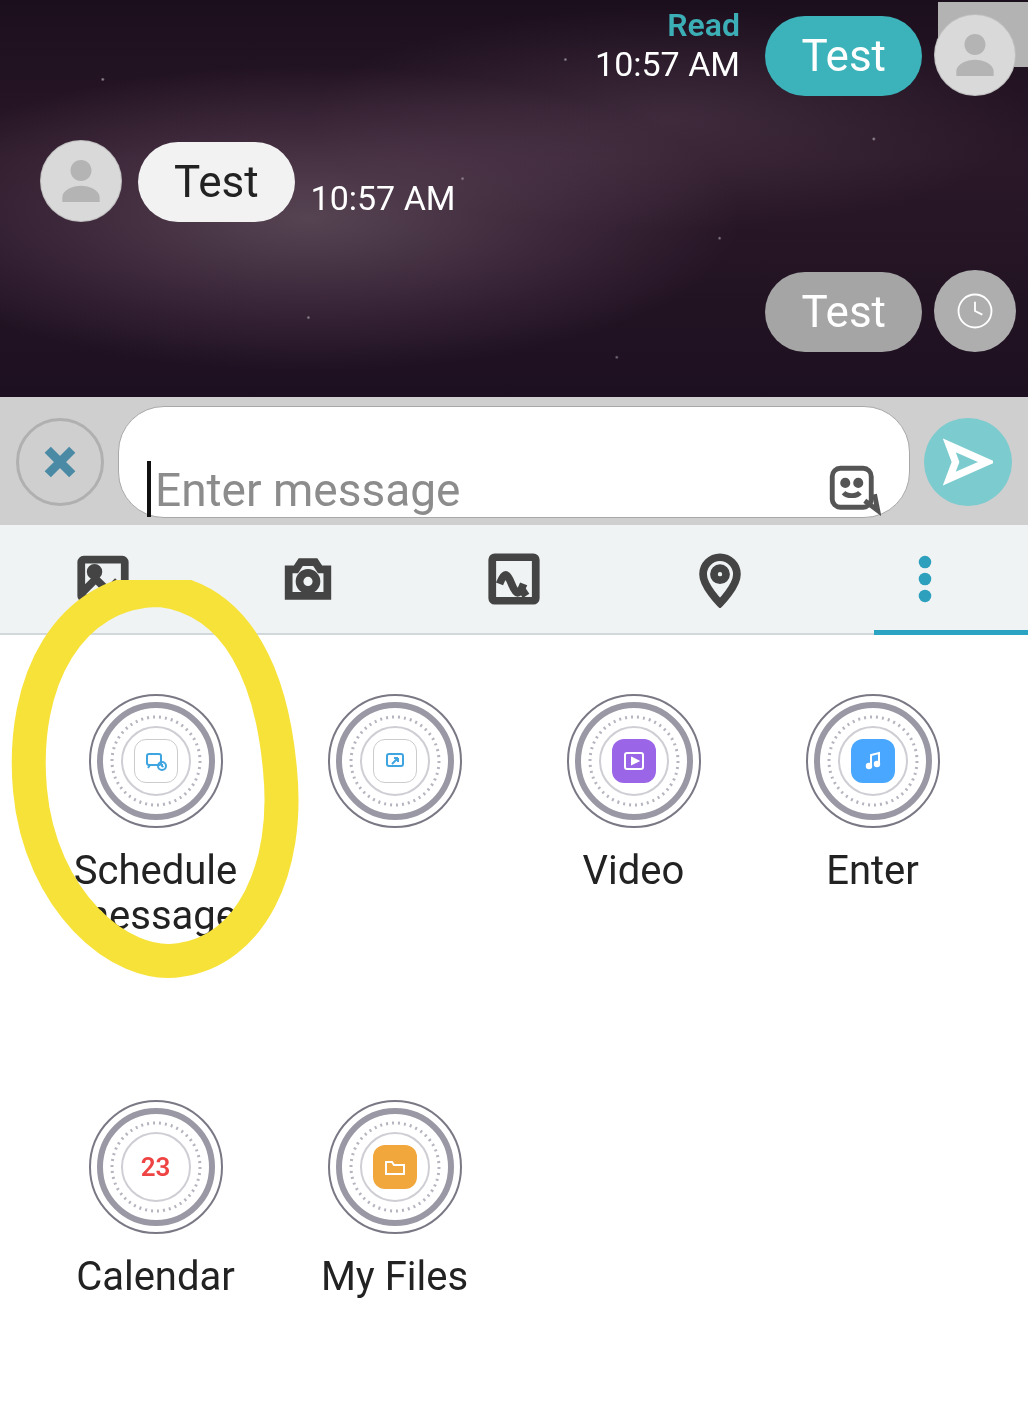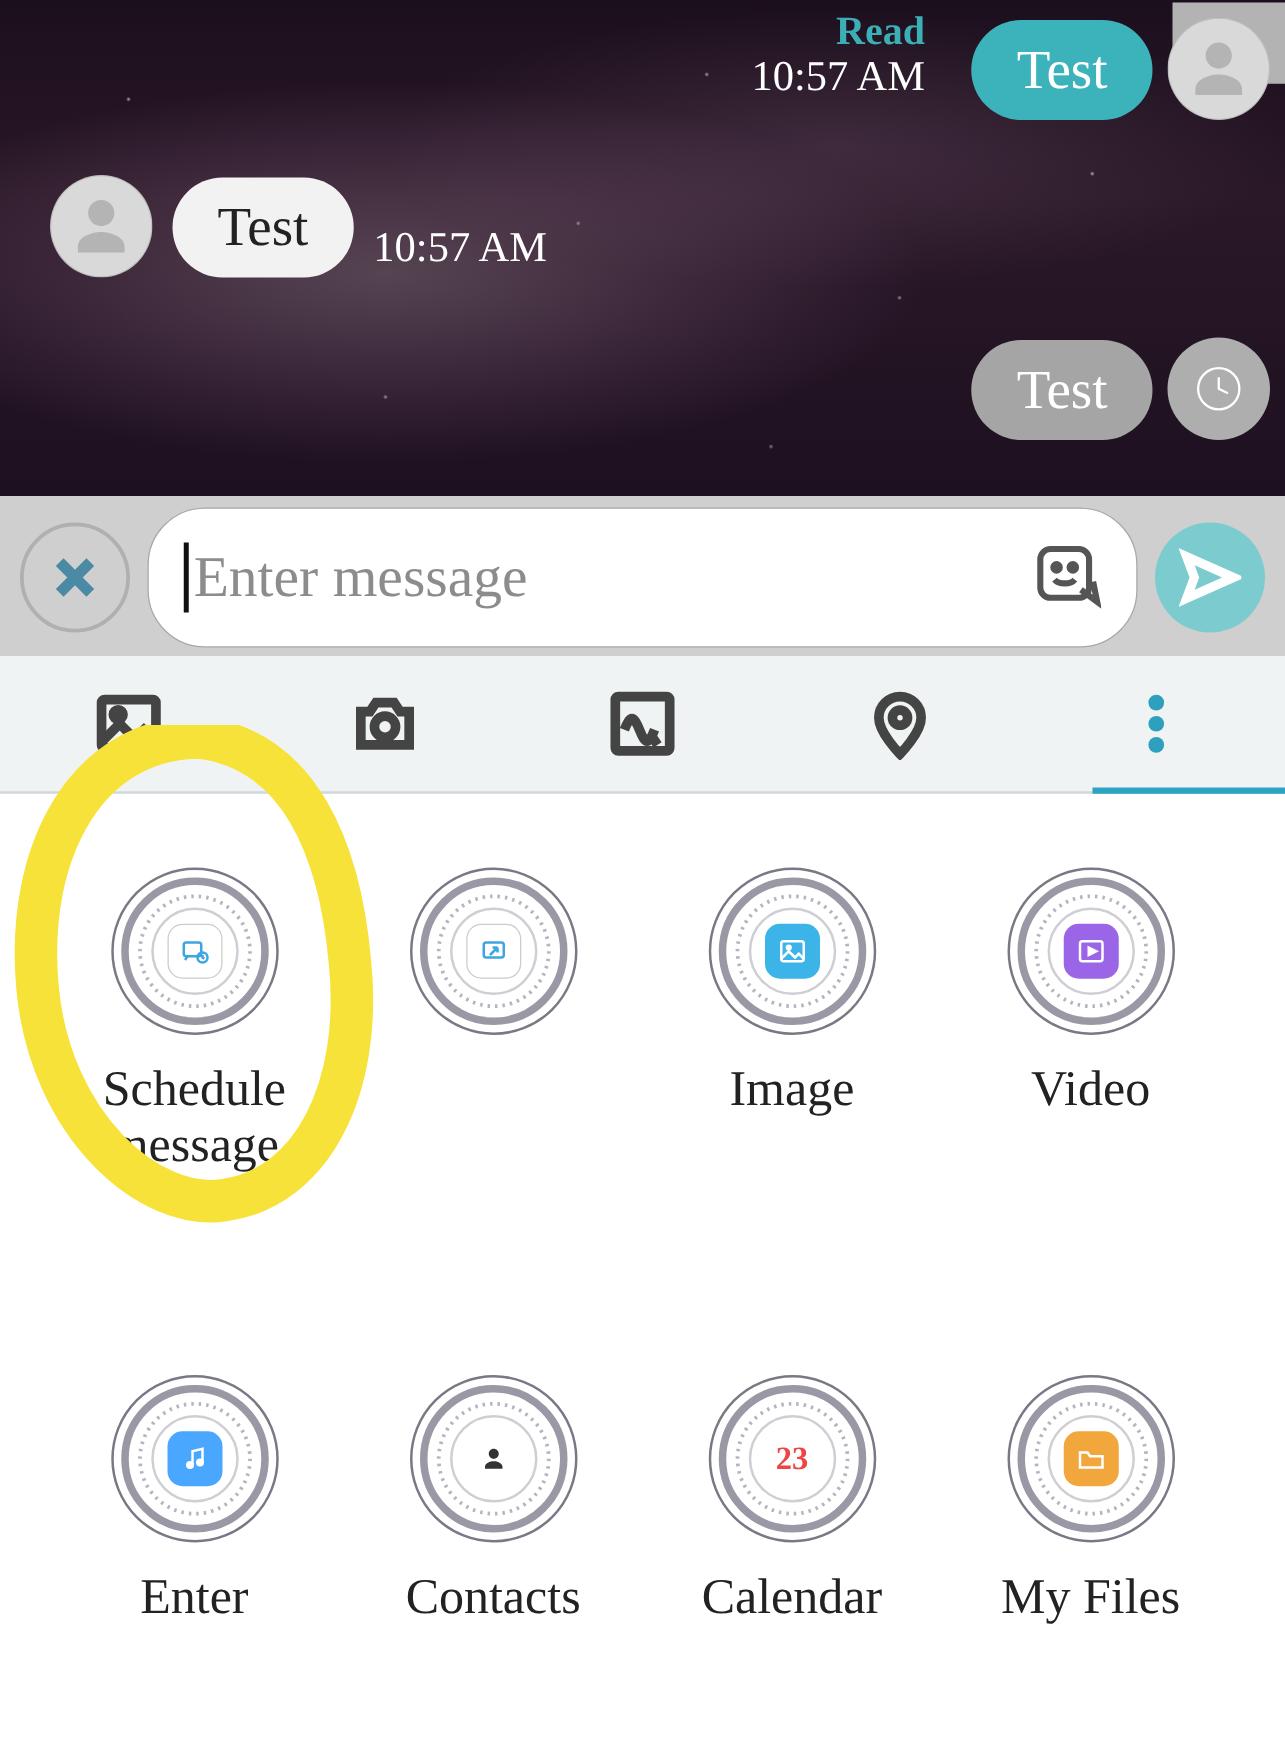--- a/index.html
+++ b/index.html
@@ -1,17 +1,17 @@
 <!DOCTYPE html>
 <html><head>
 <meta charset="utf-8">
 <style>
   * { box-sizing: border-box; margin: 0; padding: 0; }
   html, body { width: 1028px; height: 1410px; font-family: -apple-system, Roboto, "Segoe UI", sans-serif; overflow: hidden; background:#fff; }
-  .root { position: relative; width: 1028px; height: 1410px; display: flex; flex-direction: column; font-family: Liberation Serif, serif; }
+  .root { position: relative; width: 1028px; height: 1410px; display: flex; flex-direction: column; }
 
   
   .chat-area { position: relative; height: 397px; width: 100%; overflow: hidden; }
   .chat-bg { position: absolute; inset: 0; background:
       radial-gradient(ellipse 60% 55% at 30% 55%, rgba(255,230,240,0.22) 0%, rgba(160,120,150,0.18) 40%, rgba(40,20,40,0) 70%),
       radial-gradient(ellipse 50% 40% at 65% 30%, rgba(200,160,190,0.15) 0%, rgba(40,20,40,0) 70%),
       linear-gradient(180deg, #1c0f1d 0%, #2a1828 40%, #1d1020 100%);
   }
   
   .chat-bg::after { content:""; position:absolute; inset:0; background:
@@ -45,21 +45,21 @@
   .out2 { right:12px; top:270px; }
   .out2 .bubble { background:#a5a5a5; color:#fff; margin-right:12px; }
   .out2 .status-circle { width:82px; height:82px; border-radius:50%; background:#aeaeae; display:flex; align-items:center; justify-content:center; }
   .out2 .status-circle svg { width:44px; height:44px; stroke:#fff; }
   .out2-meta { color:#fff; font-size:34px; margin-right:16px; align-self:flex-end; padding-bottom:4px; }
 
   
   .input-row { height:128px; background:#cfcfcf; display:flex; align-items:center; padding:0 16px; gap:14px; border-top:1px solid rgba(0,0,0,0); }
   .close-btn { width:88px; height:88px; border-radius:50%; border:3px solid #b0b0b0; display:flex; align-items:center; justify-content:center; background:transparent; }
   .close-btn svg { width:42px; height:42px; stroke:#4a8aa5; stroke-width:5; }
-  .msg-input { flex:1; height:112px; border-radius:46px; background:#fff; border:1px solid #a8a8a8; display:flex; align-items:center; padding:0 28px; }
+  .msg-input { flex:1; height:112px; border-radius:46px; background:#fff; border:1px solid #a8a8a8; display:flex; align-items:flex-end; padding:0 28px; }
   .msg-input .cursor { width:4px; height:56px; background:#111; margin-right:4px; }
   .msg-input .placeholder { color:#8c8c8c; font-size:46px; flex:1; }
   .sticker-btn { width:52px; height:52px; display:flex; align-items:center; justify-content:center; }
   .sticker-btn svg { stroke:#555; fill:none; stroke-width:3; }
   .send-btn { width:88px; height:88px; border-radius:50%; background:#7ccbcf; display:flex; align-items:center; justify-content:center; }
   .send-btn svg { width:50px; height:50px; stroke:#fff; fill:none; stroke-width:3.5; }
 
   
   .tab-bar { height:110px; background:#f0f3f4; display:flex; align-items:center; border-bottom:2px solid #d0d8da; position:relative; }
   .tab { flex:1; display:flex; align-items:center; justify-content:center; height:100%; }
@@ -227,38 +227,20 @@
         </svg>
         <div class="inner-icon ic-white">
           <svg viewBox="0 0 24 24" fill="none" stroke="#3ea5e0" stroke-width="2">
               <rect x="4" y="5" width="16" height="12" rx="2"></rect>
               <path d="M9 15l6-6m0 0h-4m4 0v4"></path>
             </svg>
         </div>
       </div>
     </div>
 
-    <div class="attach-item">
-      <div class="attach-circle">
-        <svg class="ring" viewBox="0 0 140 140">
-          <circle cx="70" cy="70" r="66" fill="none" stroke="#7a7884" stroke-width="2"></circle>
-          <circle cx="70" cy="70" r="56" fill="none" stroke="#9a98a4" stroke-width="6"></circle>
-          <circle cx="70" cy="70" r="44" fill="none" stroke="#b6b4be" stroke-width="3" stroke-dasharray="2 4"></circle>
-          <circle cx="70" cy="70" r="34" fill="#fff" stroke="#cfced4" stroke-width="2"></circle>
-        </svg>
-        <div class="inner-icon ic-lblue">
-          <svg viewBox="0 0 24 24" fill="none" stroke="#fff" stroke-width="2">
-              <rect x="3" y="4" width="18" height="16" rx="2"></rect>
-              <circle cx="9" cy="9" r="1.5" fill="#fff"></circle>
-              <path d="M3 18l6-6 5 5 3-3 4 4"></path>
-            </svg>
-        </div>
-      </div>
-      <div class="attach-label">Image</div>
-    </div>
 
     <div class="attach-item">
       <div class="attach-circle">
         <svg class="ring" viewBox="0 0 140 140">
           <circle cx="70" cy="70" r="66" fill="none" stroke="#7a7884" stroke-width="2"></circle>
           <circle cx="70" cy="70" r="56" fill="none" stroke="#9a98a4" stroke-width="6"></circle>
           <circle cx="70" cy="70" r="44" fill="none" stroke="#b6b4be" stroke-width="3" stroke-dasharray="2 4"></circle>
           <circle cx="70" cy="70" r="34" fill="#fff" stroke="#cfced4" stroke-width="2"></circle>
         </svg>
         <div class="inner-icon ic-purple">
@@ -283,36 +265,20 @@
           <svg viewBox="0 0 24 24" fill="none" stroke="#fff" stroke-width="2">
               <path d="M10 17V6l8-2v11"></path>
               <circle cx="8" cy="17" r="2.2" fill="#fff"></circle>
               <circle cx="16" cy="15" r="2.2" fill="#fff"></circle>
             </svg>
         </div>
       </div>
       <div class="attach-label">Enter</div>
     </div>
 
-    <div class="attach-item">
-      <div class="attach-circle">
-        <svg class="ring" viewBox="0 0 140 140">
-          <circle cx="70" cy="70" r="66" fill="none" stroke="#7a7884" stroke-width="2"></circle>
-          <circle cx="70" cy="70" r="56" fill="none" stroke="#9a98a4" stroke-width="6"></circle>
-          <circle cx="70" cy="70" r="44" fill="none" stroke="#b6b4be" stroke-width="3" stroke-dasharray="2 4"></circle>
-          <circle cx="70" cy="70" r="34" fill="#fff" stroke="#cfced4" stroke-width="2"></circle>
-        </svg>
-        <div class="inner-icon" style="background:transparent">
-          <svg viewBox="0 0 24 24" fill="#333">
-              <path d="M12 12c2.2 0 4-1.8 4-4s-1.8-4-4-4-4 1.8-4 4 1.8 4 4 4zm0 2c-3 0-7 1.5-7 4.5V20h14v-1.5c0-3-4-4.5-7-4.5z"></path>
-            </svg>
-        </div>
-      </div>
-      <div class="attach-label">Contacts</div>
-    </div>
 
     <div class="attach-item">
       <div class="attach-circle">
         <svg class="ring" viewBox="0 0 140 140">
           <circle cx="70" cy="70" r="66" fill="none" stroke="#7a7884" stroke-width="2"></circle>
           <circle cx="70" cy="70" r="56" fill="none" stroke="#9a98a4" stroke-width="6"></circle>
           <circle cx="70" cy="70" r="44" fill="none" stroke="#b6b4be" stroke-width="3" stroke-dasharray="2 4"></circle>
           <circle cx="70" cy="70" r="34" fill="#fff" stroke="#cfced4" stroke-width="2"></circle>
         </svg>
         <div class="inner-icon" style="background:transparent;color:#ef4444;font-size:26px;font-weight:600">23</div>

